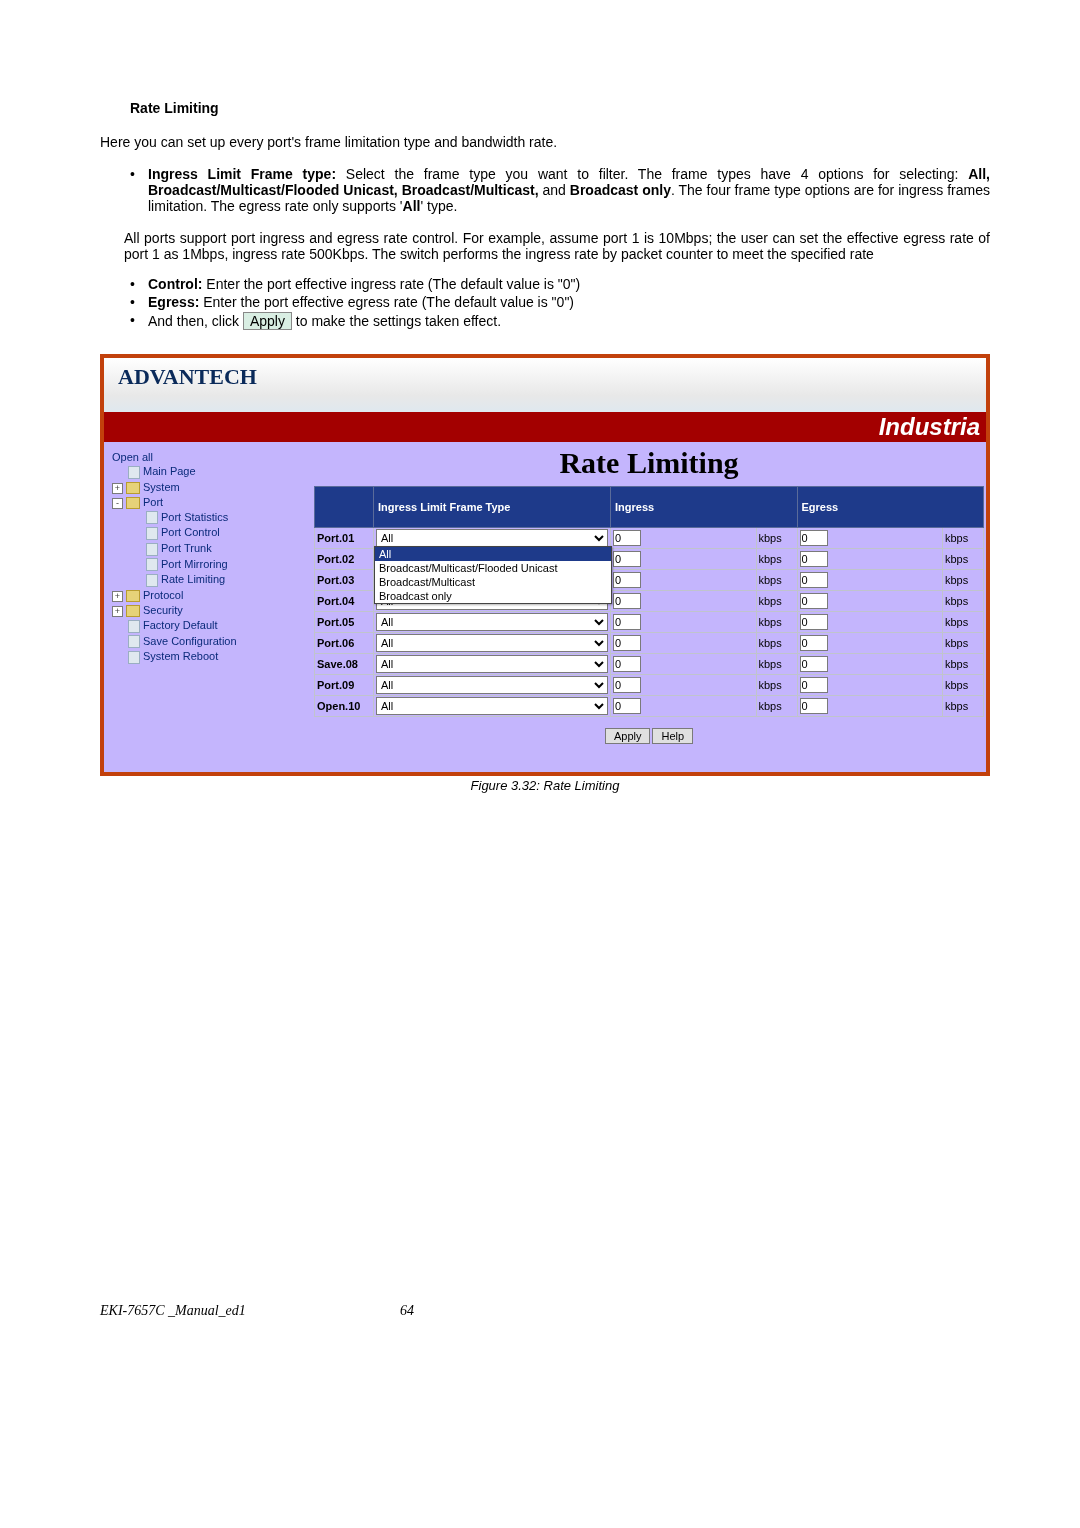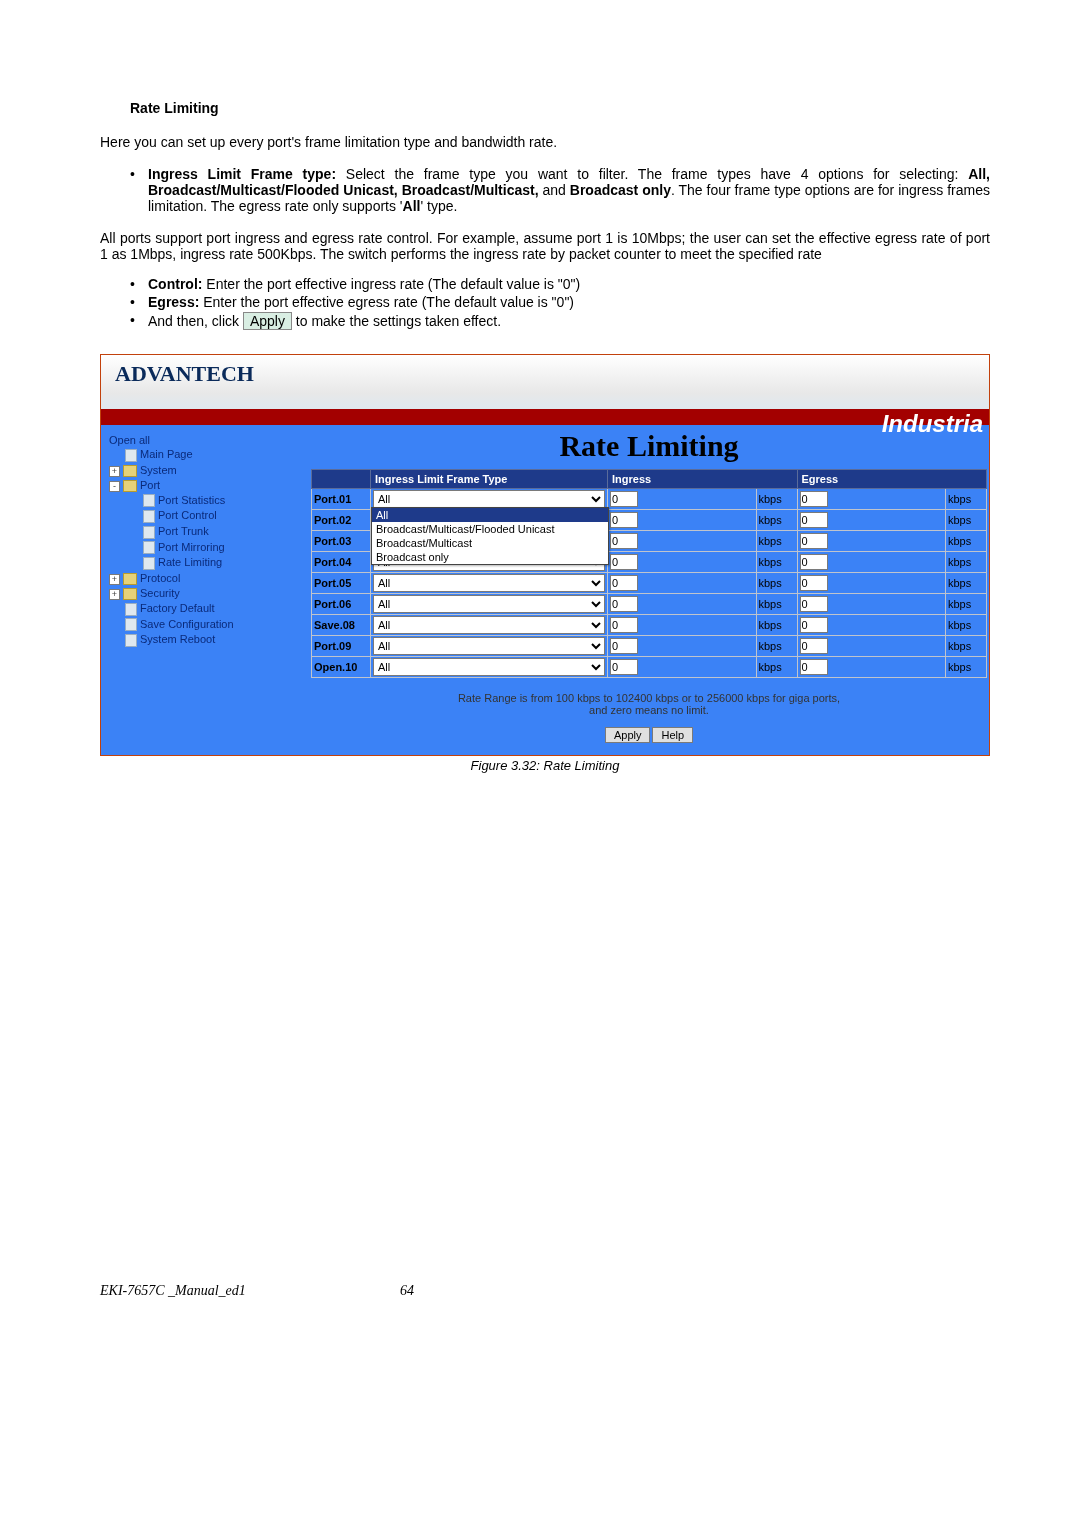--- a/index.html
+++ b/index.html
@@ -33,50 +33,51 @@
     text-align: justify;
   }
   ul.bullets li::before {
     content: "•";
     position: absolute;
     left: 0;
   }
   .para {
     text-align: justify;
     margin-bottom: 14px;
+    margin-left: 24px;
   }
   .apply-inline {
     display: inline-block;
     background: #d9eee3;
     border: 1px solid #888;
     padding: 0 6px;
     font-family: inherit;
   }
   .screenshot-wrap {
     margin-top: 24px;
   }
   .screenshot {
-    border: 1px solid #c2410c;
-    background: #3b82f6;
+    border: 4px solid #c2410c;
+    background: #c4b5fd;
   }
   .ss-logo-bar {
     height: 54px;
     background: linear-gradient(#fff, #e8e8e8 70%, #dfe8ef 100%);
     position: relative;
   }
   .ss-logo {
     font-family: Georgia, 'Times New Roman', serif;
     font-size: 22px;
     font-weight: bold;
     color: #0a2a5a;
     padding: 6px 0 0 14px;
   }
   .ss-red-band {
     background: #a30000;
-    height: 16px;
+    height: 30px;
     text-align: right;
     padding-right: 6px;
   }
   .ss-red-text {
     color: #fff;
     font-weight: bold;
     font-style: italic;
     font-size: 24px;
     line-height: 30px;
     font-family: 'Trebuchet MS', Arial, sans-serif;
@@ -135,21 +136,21 @@
   }
   table.rate-table {
     width: 100%;
     border-collapse: collapse;
     font-family: Verdana, Arial, sans-serif;
     font-size: 11px;
   }
   table.rate-table th {
     background: #1e3a8a;
     color: #fff;
-    padding: 3px 4px;
+    padding: 14px 4px;
     text-align: left;
     font-weight: bold;
     border: 1px solid #5a6b9a;
     font-size: 11px;
     margin-left: 46px;
   }
   table.rate-table th.narrow { width: 50px; }
   table.rate-table td {
     border: 1px solid #c0c4cc;
     padding: 1px 2px;
@@ -365,24 +366,20 @@
                 <tr>
                   <td class="port-label">Open.10</td>
                   <td class="frame-type-cell"><select class="frame-select"><option>All</option></select></td>
                   <td><input type="text" class="num" value="0" style=""></td>
                   <td class="unit">kbps</td>
                   <td><input type="text" class="num" value="0" style=""></td>
                   <td class="unit">kbps</td>
                 </tr>
               </tbody>
           </table>
-          <div class="rate-note">
-            <span>Rate Range is from 100 kbps to 102400 kbps or to 256000 kbps for giga ports,</span><br>
-            <span>and zero means no limit.</span>
-          </div>
           <div class="ss-buttons">
             <button>Apply</button><button>Help</button>
           </div>
         </div>
       </div>
     </div>
     <div class="figure-caption">Figure 3.32: Rate Limiting</div>
   </div>
 
   <div class="footer">

